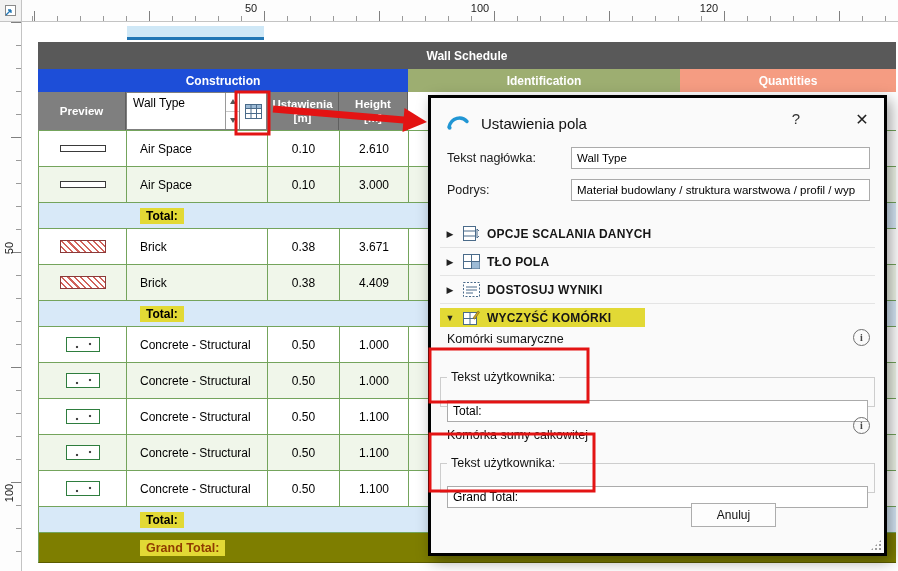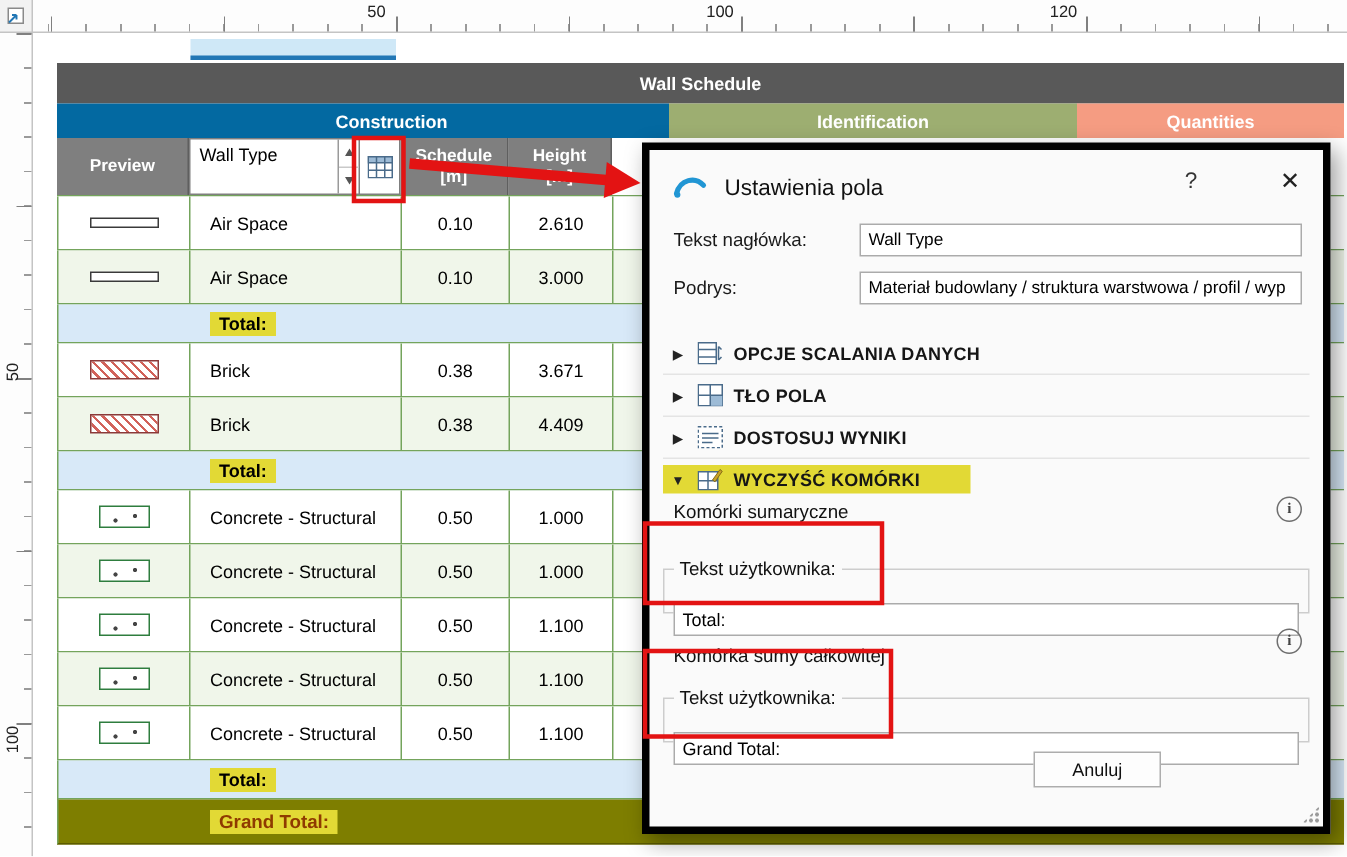--- a/index.html
+++ b/index.html
@@ -23,21 +23,21 @@
           background:repeating-linear-gradient(to bottom,#808080 0 1px,transparent 1px 115px);}
   .rnum-v{position:absolute;left:-6px;width:30px;text-align:center;font-size:11px;color:#222;transform:rotate(-90deg);}
   .col-indicator{position:absolute;left:127px;top:26px;width:137px;height:11px;background:#cfe8f7;border-bottom:3px solid #2277b5;}
 
   
   .table{position:absolute;left:38px;top:42px;width:858px;--grid:#74a45c;}
   .t-title{height:27px;background:#595959;color:#fff;font-weight:bold;font-size:12px;
            display:flex;align-items:center;justify-content:center;}
   .t-groups{display:flex;height:23px;}
   .g{display:flex;align-items:center;justify-content:center;color:#fff;font-weight:bold;font-size:12px;}
-  .g-construction{width:370px;background:#0369a1;padding-left:38px;}
+  .g-construction{width:370px;background:#1d4ed8;}
   .g-identification{width:272px;background:#9dae71;}
   .g-quantities{flex:1;background:#f59c82;}
   .t-header{display:flex;height:38px;border-bottom:1px solid var(--grid);}
   .h-cell{background:#7f7f7f;color:#fff;font-size:11.5px;font-weight:bold;line-height:14px;
           display:flex;flex-direction:column;align-items:center;justify-content:center;
           border-right:1px solid #5f5f5f;box-sizing:border-box;}
   .h-prev{width:88px;}
   .h-th{width:72px;}
   .h-ht{width:69px;}
   .h-fill{flex:1;background:#fff;border-right:none;}
@@ -70,21 +70,21 @@
   .sym{display:block;box-sizing:border-box;}
   .sym-air{width:46px;height:7px;border:1px solid #3a3a3a;background:#fff;}
   .sym-brick{width:46px;height:13px;border:1px solid #8b3a3a;
              background:repeating-linear-gradient(45deg,#fff 0 3px,#d2625a 3px 4.5px);}
   .sym-conc{width:34px;height:15px;border:1px solid #2e7d3e;background-color:#fff;
             background-image:radial-gradient(circle at 10px 9px,#444 0 1.2px,transparent 1.6px),
                              radial-gradient(circle at 23px 6px,#444 0 1.2px,transparent 1.6px);}
 
   
   .dlg{position:absolute;left:428px;top:95px;width:459px;height:461px;background:#fafafa;
-       border:5px solid #000000;box-shadow:4px 5px 14px rgba(0,0,0,.38);box-sizing:border-box;z-index:10;}
+       border:3px solid #000000;box-shadow:4px 5px 14px rgba(0,0,0,.38);box-sizing:border-box;z-index:10;}
   .dlg-title{position:absolute;left:14px;top:10px;height:30px;display:flex;align-items:center;}
   .dlg-title .ttl{font-size:15px;color:#111;margin-left:10px;}
   .dlg-help{position:absolute;right:78px;top:12px;font-size:15px;color:#333;width:20px;text-align:center;cursor:default;}
   .dlg-close{position:absolute;right:8px;top:8px;font-size:16px;color:#222;width:28px;height:26px;
              display:flex;align-items:center;justify-content:center;cursor:pointer;}
   .frow{position:absolute;left:16px;right:14px;height:24px;display:flex;align-items:center;}
   .frow .lbl{width:124px;font-size:12.5px;color:#1a1a1a;flex:none;}
   .frow input{flex:1;height:22px;box-sizing:border-box;border:1px solid #ababab;background:#fff;
               font-size:11.5px;font-family:inherit;padding:0 5px;color:#000;min-width:0;}
   #frow1{top:48px;}
@@ -174,21 +174,21 @@
       <div class="fld-btn">
         <svg class="sec-ico" viewBox="0 0 17 15">
           <rect x="0.5" y="0.5" width="16" height="14" fill="#fff" stroke="#4a6b8a"></rect>
           <rect x="0.5" y="0.5" width="16" height="4" fill="#9dbbd6" stroke="#4a6b8a"></rect>
           <line x1="6" y1="0.5" x2="6" y2="14.5" stroke="#4a6b8a"></line>
           <line x1="11.5" y1="0.5" x2="11.5" y2="14.5" stroke="#4a6b8a"></line>
           <line x1="0.5" y1="9.5" x2="16.5" y2="9.5" stroke="#4a6b8a"></line>
         </svg>
       </div>
       <div class="h-cell h-th">
-        <span>Schedule</span>
+        <span>Ustawienia</span>
         <span>[m]</span>
       </div>
       <div class="h-cell h-ht">
         <span>Height</span>
         <span>[m]</span>
       </div>
       <div class="h-cell h-fill"></div>
     </div>
 
     <div class="trow data">

